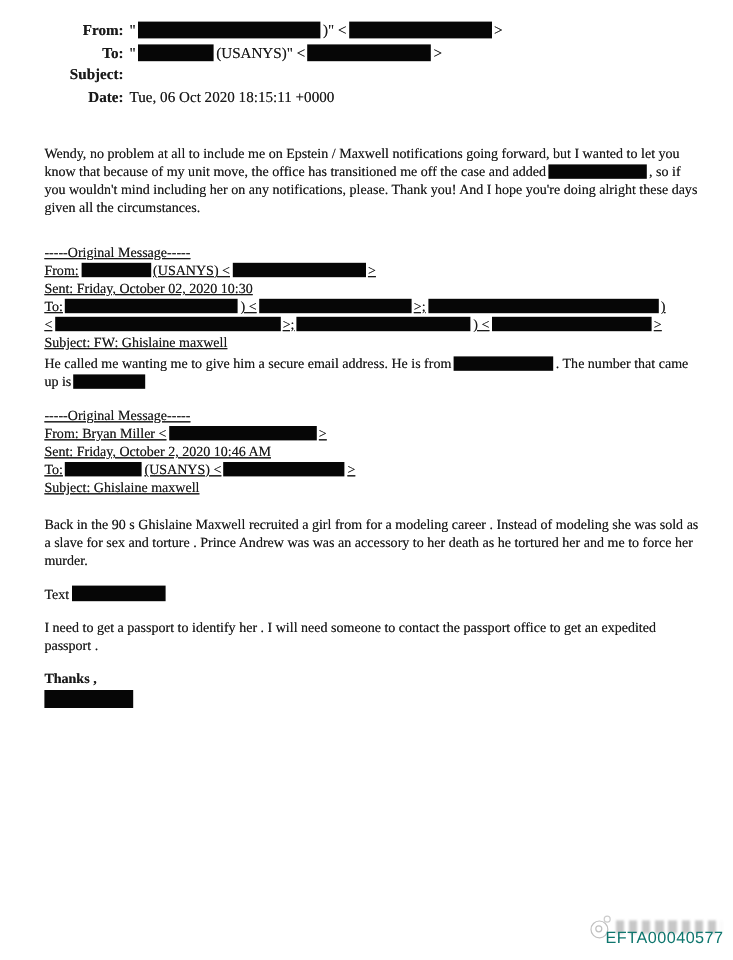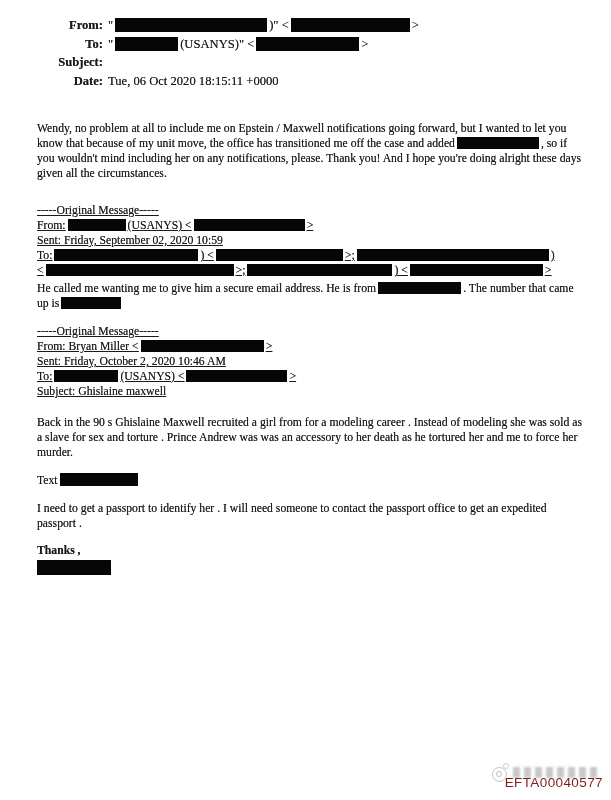--- a/index.html
+++ b/index.html
@@ -29,21 +29,21 @@
   .msg1-body{margin:3px 0 13px 0;max-width:556px;}
   .msg2-wrap{margin:0;}
   .p-back{margin:16px 0 13px 0;max-width:556px;}
   .p-passport{margin:0 0 12px 0;max-width:556px;}
   .p-text{margin:0 0 13px 0;}
   .p-thanks{margin:0 0 1px 0;font-weight:bold;}
 
   
   .footer{position:absolute;right:8px;bottom:9px;height:18px;}
   .bates{
-    font-family:"Liberation Sans", sans-serif;font-size:13.5px;color:#7f1d1d;
+    font-family:"Liberation Sans", sans-serif;font-size:13.5px;color:#0f766e;
     letter-spacing:.4px;filter:blur(.35px);text-shadow:none;position:relative;z-index:2;
   }
   .wm-swirl{
     position:absolute;left:-13px;top:-6px;width:13px;height:13px;z-index:1;
     border:1.7px solid #b5b5b5;border-radius:50%;filter:blur(.45px);opacity:.85;
   }
   .wm-swirl::after{
     content:"";position:absolute;left:3px;top:3px;width:4px;height:4px;
     border:1.2px solid #b5b5b5;border-radius:50%;
   }
@@ -78,22 +78,23 @@
       <span class="hlabel">Date:</span>
       <span class="hval">Tue, 06 Oct 2020 18:15:11 +0000</span>
     </div>
   </div>
 
   <p class="bt p-intro"><span>Wendy, no problem at all to include me on Epstein / Maxwell notifications going forward, but I wanted to let you know that because of my unit move, the office has transitioned me off the case and added</span><span class="redact" style="width:82px"></span><span>, so if you wouldn't mind including her on any notifications, please. Thank you! And I hope you're doing alright these days given all the circumstances.</span></p>
 
   <div class="bt msg-headers">
     <div>-----Original Message-----</div>
     <div><span>From:</span><span class="redact" style="width:58px"></span><span>(USANYS) &lt;</span><span class="redact" style="width:111px"></span><span>&gt;</span></div>
-    <div>Sent: Friday, September 02, 2020 10:59</div>
+    <div>Sent: Friday, October 02, 2020 10:30</div>
     <div><span>To:</span><span class="redact" style="width:144px"></span><span>) &lt;</span><span class="redact" style="width:127px"></span><span>&gt;;</span><span class="redact" style="width:192px"></span><span>)</span><br><span>&lt;</span><span class="redact" style="width:188px"></span><span>&gt;;</span><span class="redact" style="width:145px"></span><span>) &lt;</span><span class="redact" style="width:133px"></span><span>&gt;</span></div>
+    <div>Subject: FW: Ghislaine maxwell</div>
   </div>
 
   <p class="bt msg1-body"><span>He called me wanting me to give him a secure email address. He is from</span><span class="redact" style="width:83px"></span><span>. The number that came up is</span><span class="redact" style="width:60px"></span></p>
 
   <div class="bt msg-headers msg2-wrap">
     <div>-----Original Message-----</div>
     <div><span>From: Bryan Miller &lt;</span><span class="redact" style="width:123px"></span><span>&gt;</span></div>
     <div>Sent: Friday, October 2, 2020 10:46 AM</div>
     <div><span>To:</span><span class="redact" style="width:64px"></span><span>(USANYS) &lt;</span><span class="redact" style="width:101px"></span><span>&gt;</span></div>
     <div>Subject: Ghislaine maxwell</div>

